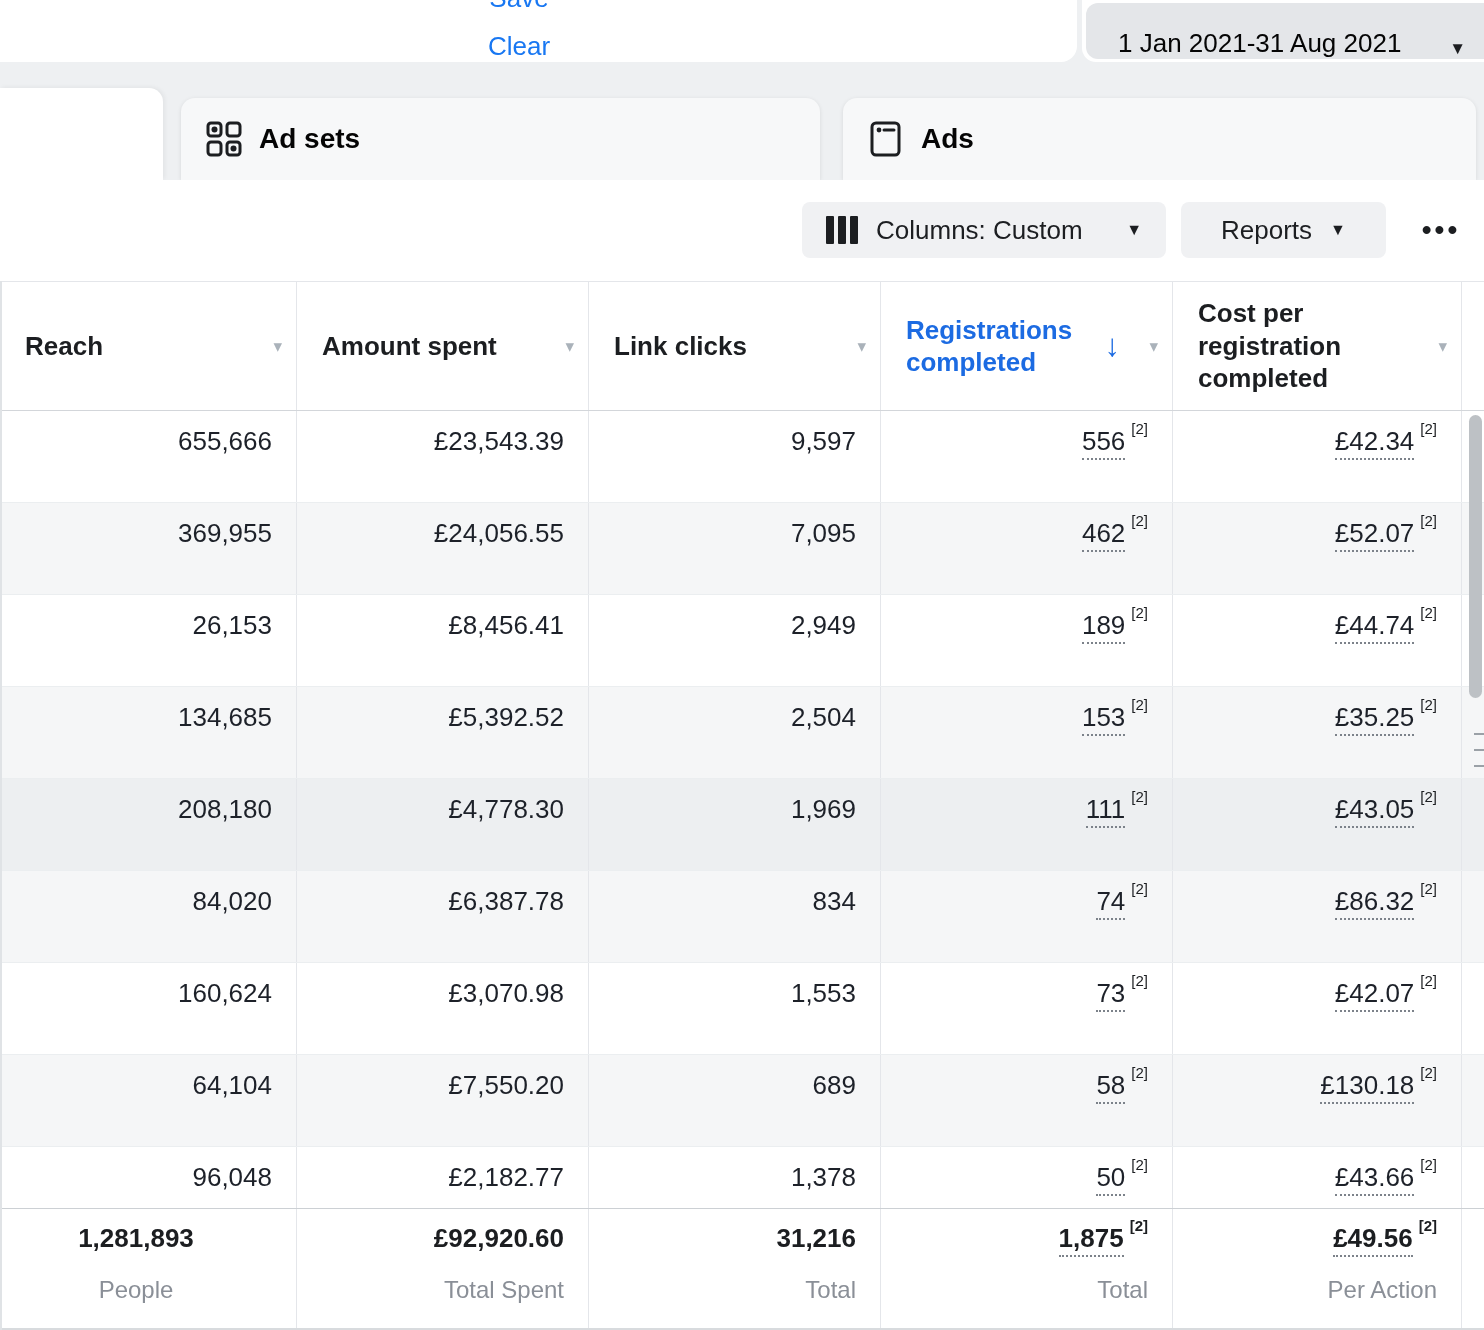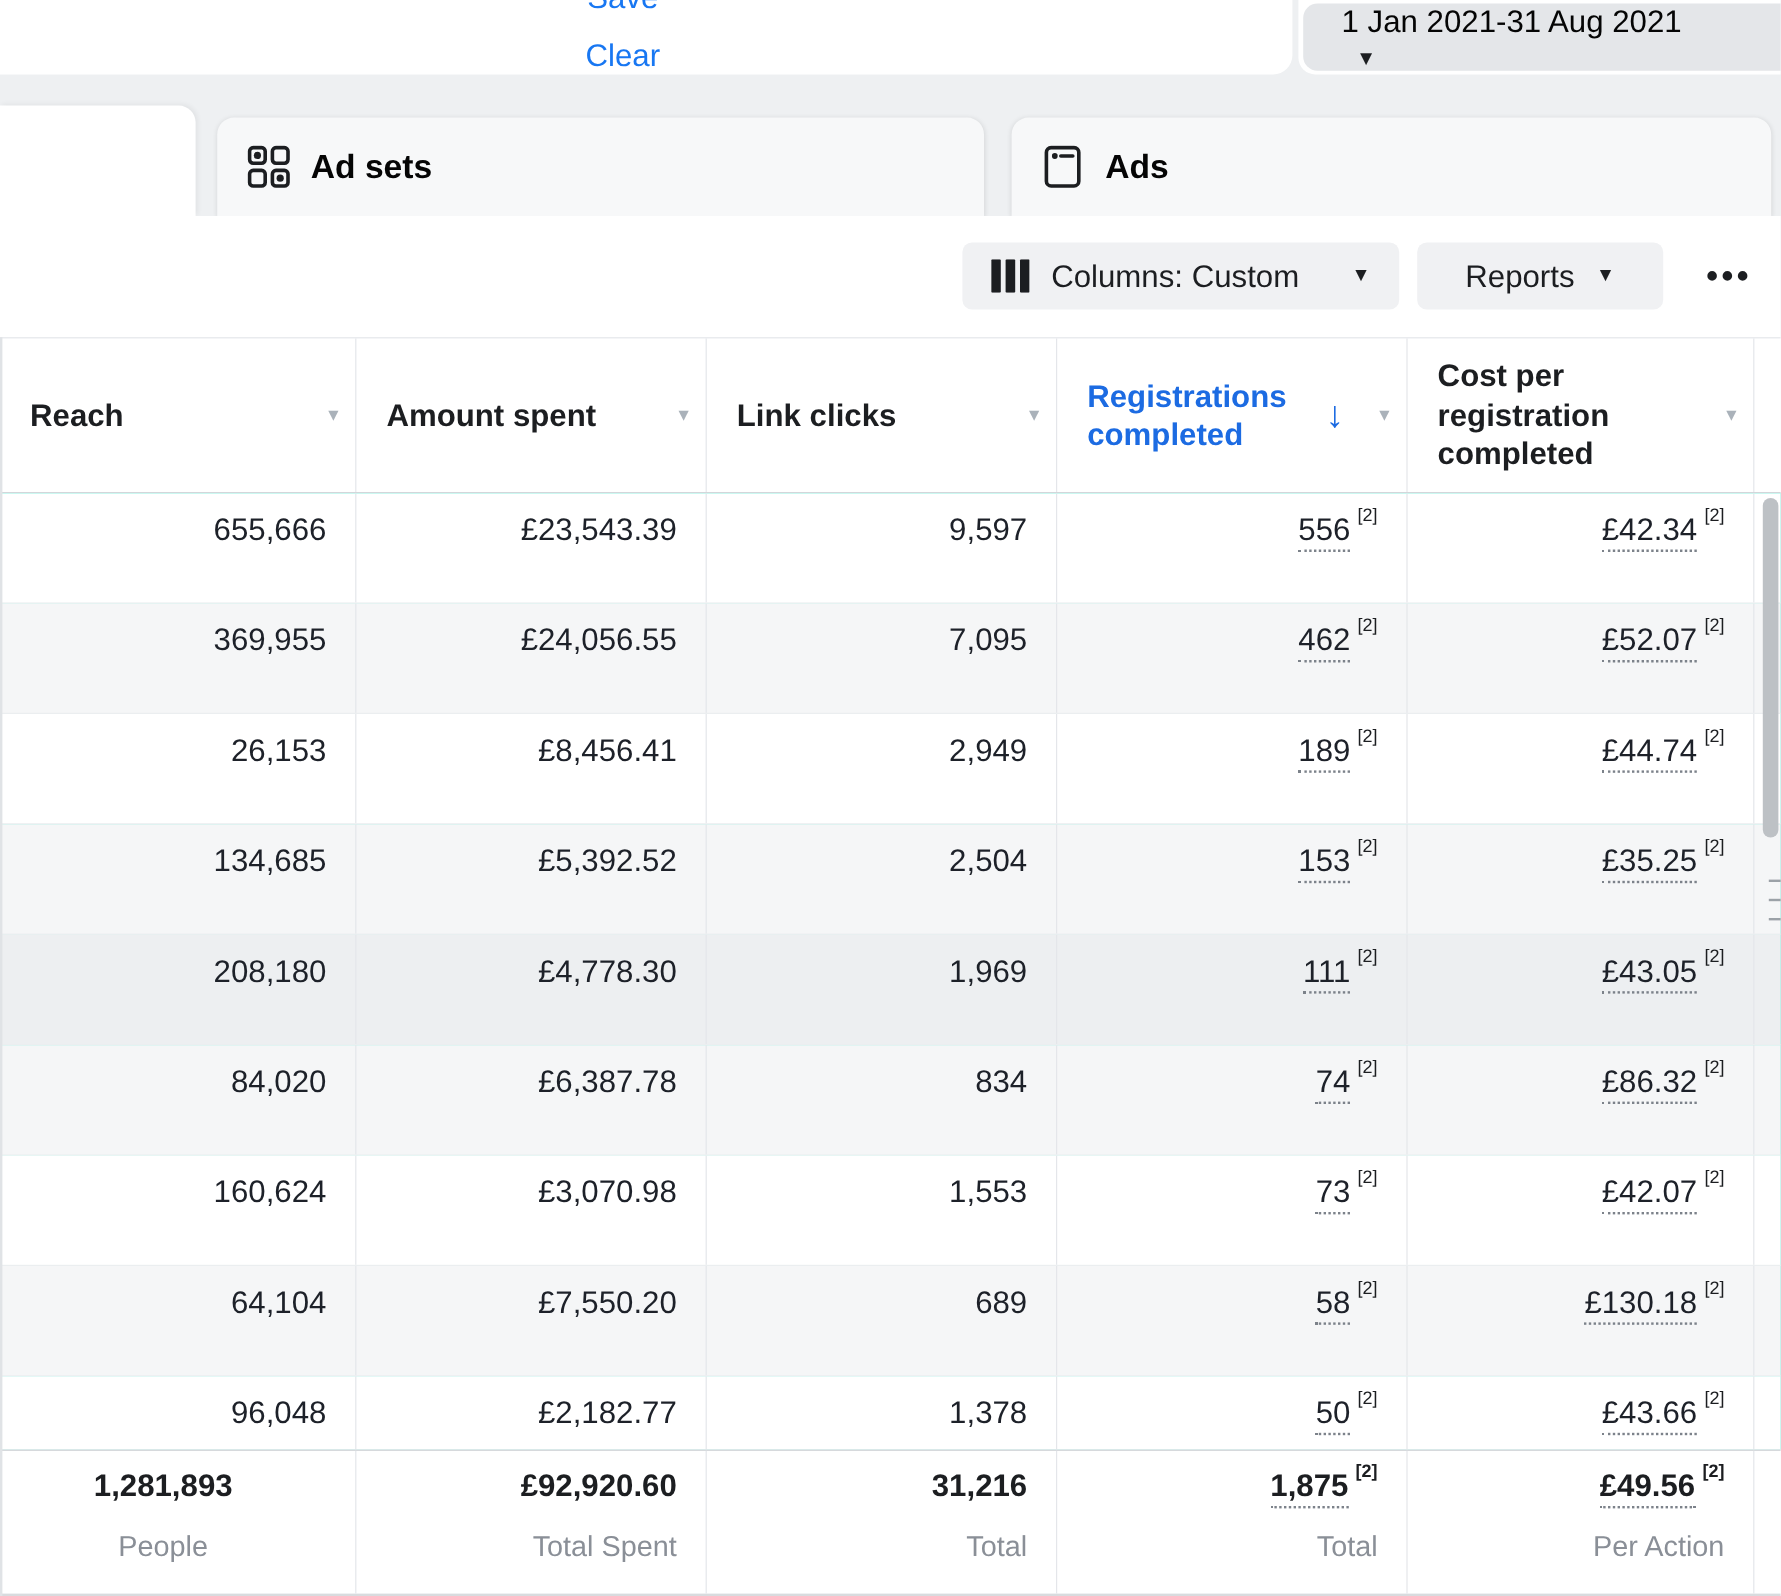--- a/index.html
+++ b/index.html
@@ -21,21 +21,21 @@
   .app{position:relative;width:1484px;height:1330px;background:var(--page-bg);overflow:hidden;}
 
   
   .topbar-left{position:absolute;left:0;top:0;width:1077px;height:62px;background:#fff;
     border-radius:0 0 16px 0;display:flex;align-items:center;justify-content:flex-end;
     gap:17px;padding-right:39px;flex-direction:column;}
   .toplink{color:var(--link-blue);font-size:26px;font-weight:500;cursor:pointer;}
   .topbar-right{position:absolute;left:1082px;top:0;right:0;height:62px;background:#fff;
     border-radius:0 0 0 14px;}
   .date-pill{position:absolute;left:4px;top:3px;right:0;bottom:3px;background:var(--date-pill);
-    border-radius:12px 0 0 12px;display:flex;align-items:flex-start;padding:0 18px 0 32px;flex-direction:column;}
+    border-radius:12px 0 0 12px;display:flex;align-items:flex-end;padding:0 18px 0 32px;}
   .date-text{font-size:26px;color:#050505;flex:1;}
   .date-caret{font-size:17px;color:#1c1e21;margin-left:12px;}
 
   
   .tabs-row{position:absolute;left:0;top:62px;width:100%;height:118px;}
   .tab{position:absolute;bottom:0;display:flex;align-items:center;gap:17px;padding-left:25px;}
   .tab-active{left:0;width:163px;height:92px;background:#fff;border-radius:0 14px 0 0;
     box-shadow:2px -1px 4px rgba(0,0,0,0.05);}
   .tab-inactive{height:82px;background:var(--tab-bg);border-radius:14px 14px 0 0;
     box-shadow:0 1px 4px rgba(0,0,0,0.10);}
@@ -64,21 +64,21 @@
   .hcell:first-child{border-left:none;}
   .hlabel{font-size:26px;font-weight:700;color:#1c1e21;line-height:1.25;white-space:nowrap;}
   .hlabel.wrap{white-space:normal;}
   .hcell-reg .hlabel{max-width:178px;color:var(--accent-blue);}
   .hcell-cost .hlabel{max-width:192px;}
   .hcaret{position:absolute;right:14px;top:50%;transform:translateY(-50%);
     font-size:17px;color:#AAB2BA;}
   .sort-arrow{position:absolute;right:52px;top:50%;transform:translateY(-50%);
     font-size:31px;color:var(--accent-blue);}
 
-  .tbody{position:absolute;left:0;top:231px;width:100%;height:797px;overflow:hidden;background:#5eead4;}
+  .tbody{position:absolute;left:0;top:231px;width:100%;height:797px;overflow:hidden;background:#f0abfc;}
   .row{height:92px;border-bottom:1px solid #EBEEF0;background:#fff;}
   .row:nth-child(even){background:var(--row-alt);}
   .row.highlighted{background:var(--row-highlight);}
   .cell{padding:15px 24px 0 0;text-align:right;font-size:26px;color:var(--text);
     white-space:nowrap;border-left:1px solid var(--border);}
   .cell:first-child{border-left:none;}
   .dotted{border-bottom:2px dotted #7C828A;padding-bottom:2px;cursor:pointer;}
   sup.ref{font-size:15px;line-height:1;position:relative;top:-6px;margin-left:6px;color:#1c1e21;}
 
   .tfoot{position:absolute;left:0;bottom:0;width:100%;height:122px;background:#fff;

